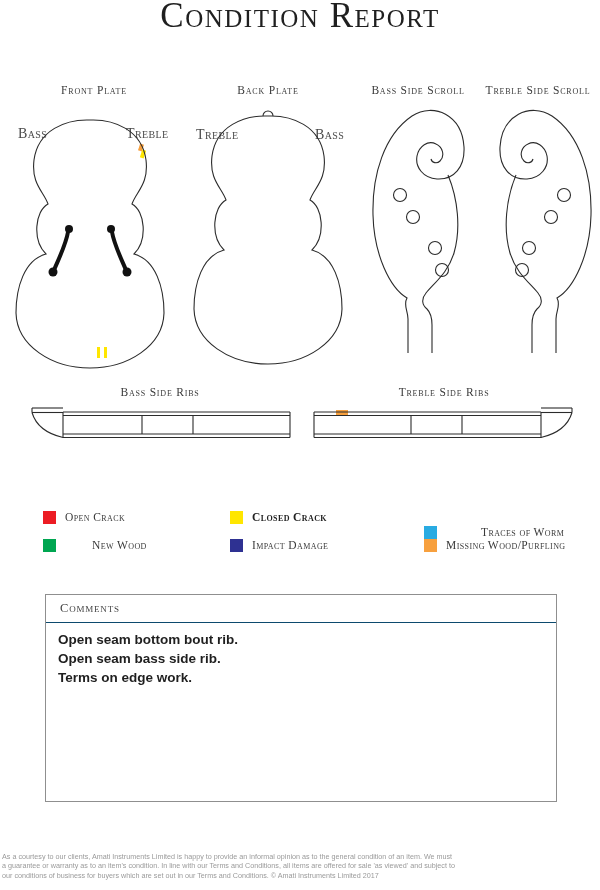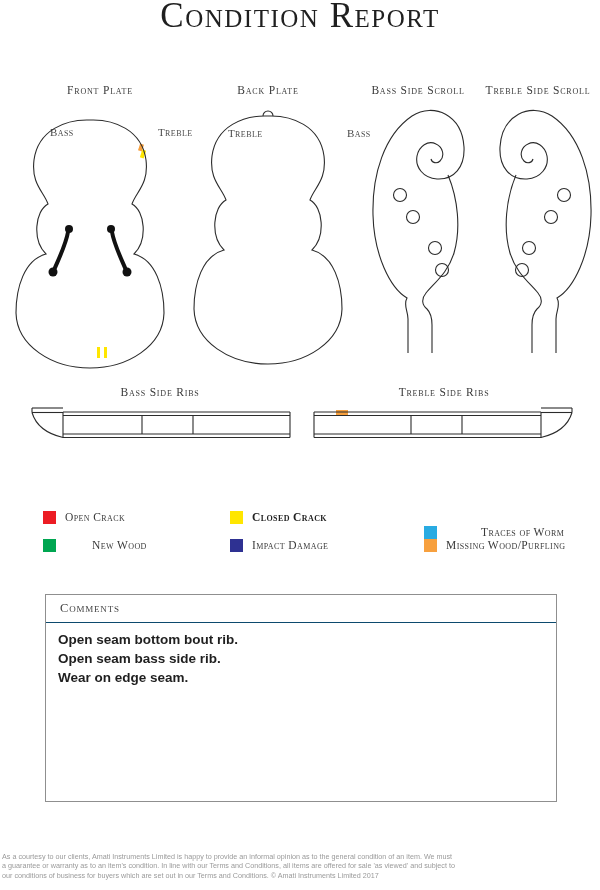--- a/index.html
+++ b/index.html
@@ -3,21 +3,21 @@
 <meta charset="utf-8">
 <style>
   html,body{margin:0;padding:0;background:#fff;}
   .page{position:relative;width:600px;height:890px;background:#ffffff;overflow:hidden;
         font-family:"Liberation Serif",serif;color:#2b2b2b;}
   .abs{position:absolute;}
   .title{left:0;right:0;top:-4px;text-align:center;font-variant:small-caps;
          font-size:35px;letter-spacing:1.5px;color:#1f1f1f;font-weight:400;}
   .sec-label{font-variant:small-caps;font-size:11.5px;letter-spacing:0.8px;
              color:#3a3a3a;text-align:center;}
-  .side-label{font-variant:small-caps;font-size:11px;letter-spacing:0.4px;color:#4a4a4a;margin-left:32px;}
+  .side-label{font-variant:small-caps;font-size:14px;letter-spacing:0.4px;color:#4a4a4a;}
   .diagram path,.diagram circle{vector-effect:non-scaling-stroke;}
   .legend-item{display:flex;align-items:flex-start;gap:9px;}
   .swatch{width:13px;height:13px;flex:0 0 13px;}
   .legend-label{font-variant:small-caps;font-size:11.5px;letter-spacing:0.4px;color:#3a3a3a;}
   .legend-label.bold{font-weight:bold;color:#222;}
   .mark{position:absolute;}
   .comments-box{left:45px;top:594px;width:510px;height:206px;border:1px solid #8f8f8f;}
   .comments-header{height:27px;border-bottom:1px solid #0c4a6e;display:flex;align-items:center;}
   .comments-title{font-variant:small-caps;font-size:12.5px;letter-spacing:0.8px;
                   color:#444;padding-left:14px;}
@@ -28,21 +28,21 @@
   .logo{left:495px;top:851px;font-family:"Liberation Sans",sans-serif;font-size:30px;
         letter-spacing:1px;color:#2c3750;}
 </style>
 </head>
 <body>
 
 <div class="page">
 
   <div class="abs title">Condition Report</div>
 
-  <div class="abs sec-label" style="left:16px;width:168px;top:84px;">Front Plate</div>
+  <div class="abs sec-label" style="left:10px;width:168px;top:84px;">Front Plate</div>
   <div class="abs sec-label" style="left:188px;width:160px;top:84px;">Back Plate</div>
   <div class="abs sec-label" style="left:358px;width:120px;top:84px;">Bass Side Scroll</div>
   <div class="abs sec-label" style="left:478px;width:120px;top:84px;">Treble Side Scroll</div>
 
   <div class="abs side-label" style="left:18px;top:126px;">Bass</div>
   <div class="abs side-label" style="left:126px;top:126px;">Treble</div>
   <div class="abs side-label" style="left:196px;top:127px;">Treble</div>
   <div class="abs side-label" style="left:315px;top:127px;">Bass</div>
 
   <div class="mark" style="left: 139px; top: 144px; width: 4px; height: 7px; transform: rotate(18deg); background: rgb(247, 160, 62);"></div>
@@ -160,21 +160,21 @@
     <span class="legend-label">Missing Wood/Purfling</span>
   </div>
 
   <div class="abs comments-box">
     <div class="comments-header">
       <span class="comments-title">Comments</span>
     </div>
     <div class="comments-body">
       <div>Open seam bottom bout rib.</div>
       <div>Open seam bass side rib.</div>
-      <div>Wear on edge seam.</div>
+      <div>Terms on edge work.</div>
     </div>
   </div>
 
   <div class="abs footer-text">
     <div>As a courtesy to our clients, Amati Instruments Limited is happy to provide an informal opinion as to the general condition of an item. We must</div>
     <div>a guarantee or warranty as to an item's condition. In line with our Terms and Conditions, all items are offered for sale 'as viewed' and subject to</div>
     <div>our conditions of business for buyers which are set out in our Terms and Conditions. © Amati Instruments Limited 2017</div>
   </div>
 
 </div>

